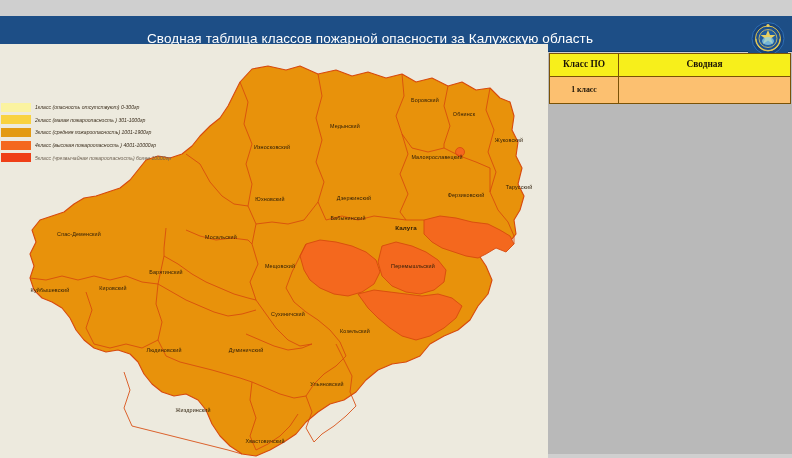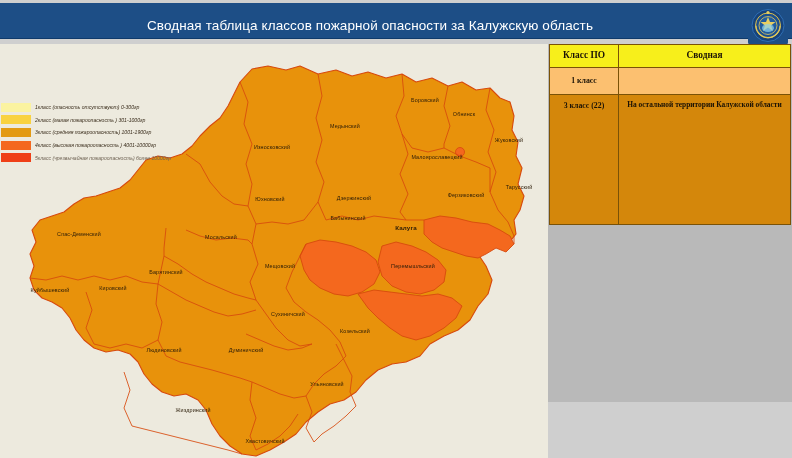--- a/index.html
+++ b/index.html
@@ -6,21 +6,21 @@
   html, body {
     width: 792px; height: 458px;
     overflow: hidden;
     background: #d9d9d9;
     font-family: "Liberation Sans", sans-serif;
   }
   #root { position: relative; width: 792px; height: 458px; background: #cfcfcf; }
 
   
   .header {
-    position: absolute; left: 0; top: 3px; width: 792px; height: 36px;
+    position: absolute; left: 0; top: 16px; width: 792px; height: 36px;
     background: #1d4e86;
     border-bottom: 1px solid #0f3a6b;
     padding-left: 13px;
   }
   .header-title {
     position: absolute; left: 0; top: 0; width: 740px; height: 44px;
     display: flex; align-items: center; justify-content: center;
     color: #ffffff; font-size: 13.5px; letter-spacing: .1px;
     white-space: nowrap;
   }
@@ -68,22 +68,22 @@
   }
   .legend-txt {
     font-size: 5.1px; color: #3a2d1c;
     font-style: italic;
     white-space: nowrap;
   }
   .legend-row:last-child .legend-txt { color: #6f6354; }
 
   
   .table-wrap {
-    position: absolute; left: 548px; top: 44px;
-    width: 244px; height: 358px;
+    position: absolute; left: 548px; top: 53px;
+    width: 244px; height: 401px;
     background: #b9b9b9;
     padding: 0 2px 0 1px;
   }
   table.sum {
     width: 241px; border-collapse: collapse;
     table-layout: fixed;
     border: 1px solid #6d4a06;
   }
   table.sum col.c1 { width: 69px; }
   table.sum col.c2 { width: 172px; }
@@ -289,21 +289,17 @@
         </colgroup>
       <tbody>
         <tr class="row-h">
           <th>Класс ПО</th>
           <th>Сводная</th>
         </tr>
         <tr class="row-c1 h-c1">
           <td>1 класс</td>
           <td class="subj"></td>
         </tr>
-        <tr class="row-c3 h-c3">
-          <td style="vertical-align:top; padding-top:6px;">3 класс (22)</td>
-          <td class="subj" style="vertical-align:top; padding-top:6px;">На остальной территории Калужской области</td>
-        </tr>
       </tbody>
     </table>
   </div>
 
 </div>
 
 </body></html>

